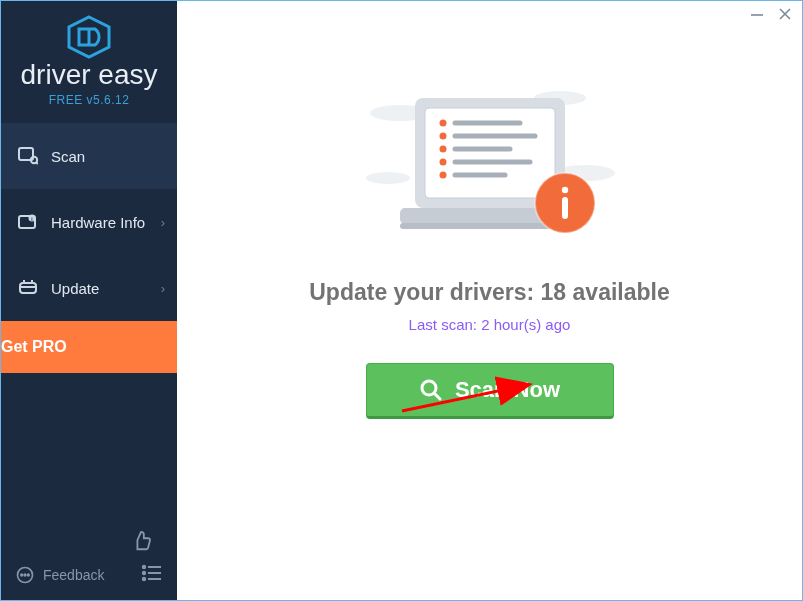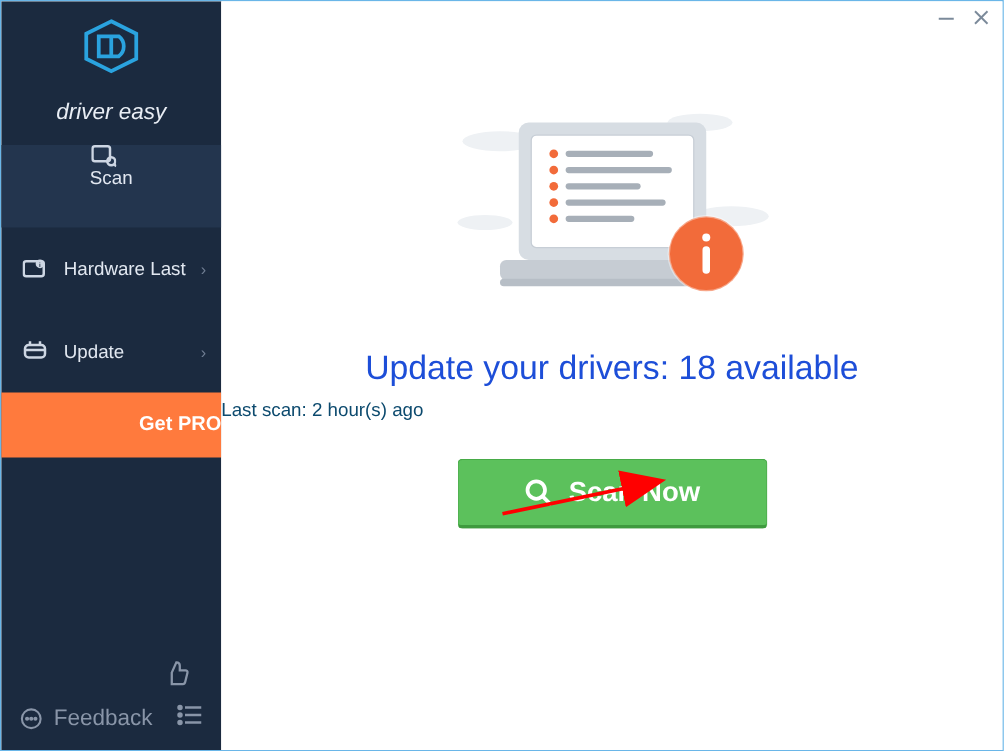--- a/index.html
+++ b/index.html
@@ -25,24 +25,23 @@
     flex-direction: column;
     color: #cdd6e3;
   }
   .logo-block {
     text-align: center;
     padding: 14px 0 10px 0;
   }
   .logo-block svg { display: block; margin: 0 auto; }
   .brand {
     font-family: "Segoe UI", Arial, sans-serif;
-    font-size: 18px;
-    font-style: italic;
+    font-size: 28px;
     color: #e9eef5;
-    margin-top: 20px;
+    margin-top: 0;
     font-weight: 300;
   }
   .version {
     font-size: 12px;
     color: #3aa0d8;
     margin-top: 2px;
     letter-spacing: 0.5px;
   }
   .nav { margin-top: 6px; }
   .nav-item {
@@ -50,21 +49,20 @@
     align-items: center;
     height: 66px;
     padding: 0 16px;
     cursor: pointer;
     color: #e2e8f1;
     font-size: 15px;
     position: relative;
   }
   .nav-item.active {
     background: #23354e;
-    flex-direction: column;
   }
   .nav-item .nav-icon {
     width: 22px;
     display: flex;
     align-items: center;
     justify-content: center;
     margin-right: 12px;
   }
   .nav-item .chev {
     position: absolute;
@@ -74,21 +72,21 @@
   }
   .get-pro {
     margin: 0;
     height: 52px;
     background: #ff7a3d;
     color: #fff;
     font-weight: 700;
     font-size: 16px;
     display: flex;
     align-items: center;
-    justify-content: flex-end;
+    justify-content: flex-start;
     cursor: pointer;
   }
   .sidebar-spacer { flex: 1; }
   .sidebar-bottom {
     padding: 8px 14px 14px 14px;
   }
   .thumbs-row {
     display: flex;
     justify-content: flex-end;
     padding-right: 10px;
@@ -97,21 +95,21 @@
   .feedback-row {
     display: flex;
     align-items: center;
     justify-content: space-between;
     color: #8995a8;
   }
   .feedback-left {
     display: flex;
     align-items: center;
     gap: 8px;
-    font-size: 18px;
+    font-size: 14px;
   }
   
   .main {
     flex: 1;
     position: relative;
     background: #fff;
   }
   .win-controls {
     position: absolute;
     top: 6px;
@@ -120,28 +118,29 @@
     gap: 14px;
     color: #7b8a9a;
   }
   .win-controls span { cursor: pointer; font-size: 15px; }
   .illus {
     display: block;
     margin: 72px auto 0 auto;
   }
   .headline {
     text-align: center;
-    font-size: 27px;
-    font-weight: 400;
-    color: #1d4ed8;
+    font-size: 23px;
+    font-weight: 700;
+    color: #737373;
     margin-top: 26px;
   }
   .subline {
+    text-align: center;
     font-size: 15px;
-    color: #0c4a6e;
+    color: #8b5cf6;
     margin-top: 10px;
   }
   .scan-btn {
     display: flex;
     align-items: center;
     justify-content: center;
     gap: 12px;
     width: 248px;
     height: 56px;
     margin: 30px auto 0 auto;
@@ -167,20 +166,21 @@
 <div class="app">
 
   <div class="sidebar">
     <div class="logo-block">
       <svg width="48" height="44" viewBox="0 0 48 44">
         <polygon points="24,2 44,12 44,32 24,42 4,32 4,12" fill="none" stroke="#2aa3df" stroke-width="3"></polygon>
         <path d="M14 14 L30 14 A10 10 0 0 1 30 30 L14 30 Z" fill="none" stroke="#2aa3df" stroke-width="3"></path>
         <line x1="24" y1="14" x2="24" y2="30" stroke="#2aa3df" stroke-width="3"></line>
       </svg>
       <div class="brand">driver easy</div>
+      <div class="version">FREE v5.6.12</div>
     </div>
 
     <div class="nav">
       <div class="nav-item active">
         <span class="nav-icon">
           <svg width="20" height="18" viewBox="0 0 20 18">
               <rect x="1" y="1" width="14" height="12" rx="2" fill="none" stroke="#cdd6e3" stroke-width="2"></rect>
               <circle cx="16" cy="13" r="3.2" fill="none" stroke="#cdd6e3" stroke-width="2"></circle>
               <line x1="18.2" y1="15.2" x2="20" y2="17" stroke="#cdd6e3" stroke-width="2"></line>
             </svg>
@@ -190,21 +190,21 @@
 
 
       <div class="nav-item">
         <span class="nav-icon">
           <svg width="20" height="18" viewBox="0 0 20 18">
               <rect x="1" y="3" width="16" height="12" rx="2" fill="none" stroke="#cdd6e3" stroke-width="2"></rect>
               <circle cx="14" cy="5" r="3.5" fill="#cdd6e3"></circle>
               <text x="14" y="7.5" font-size="5" fill="#1b2a3f" text-anchor="middle" font-weight="bold">i</text>
             </svg>
         </span>
-        <span>Hardware Last</span>
+        <span>Hardware Info</span>
         <span class="chev">›</span>
       </div>
 
       <div class="nav-item">
         <span class="nav-icon">
           <svg width="20" height="18" viewBox="0 0 20 18">
               <rect x="2" y="4" width="16" height="10" rx="3" fill="none" stroke="#cdd6e3" stroke-width="2"></rect>
               <path d="M2 8 L18 8" stroke="#cdd6e3" stroke-width="2"></path>
               <path d="M6 4 L6 1 M14 4 L14 1" stroke="#cdd6e3" stroke-width="2"></path>
             </svg>

